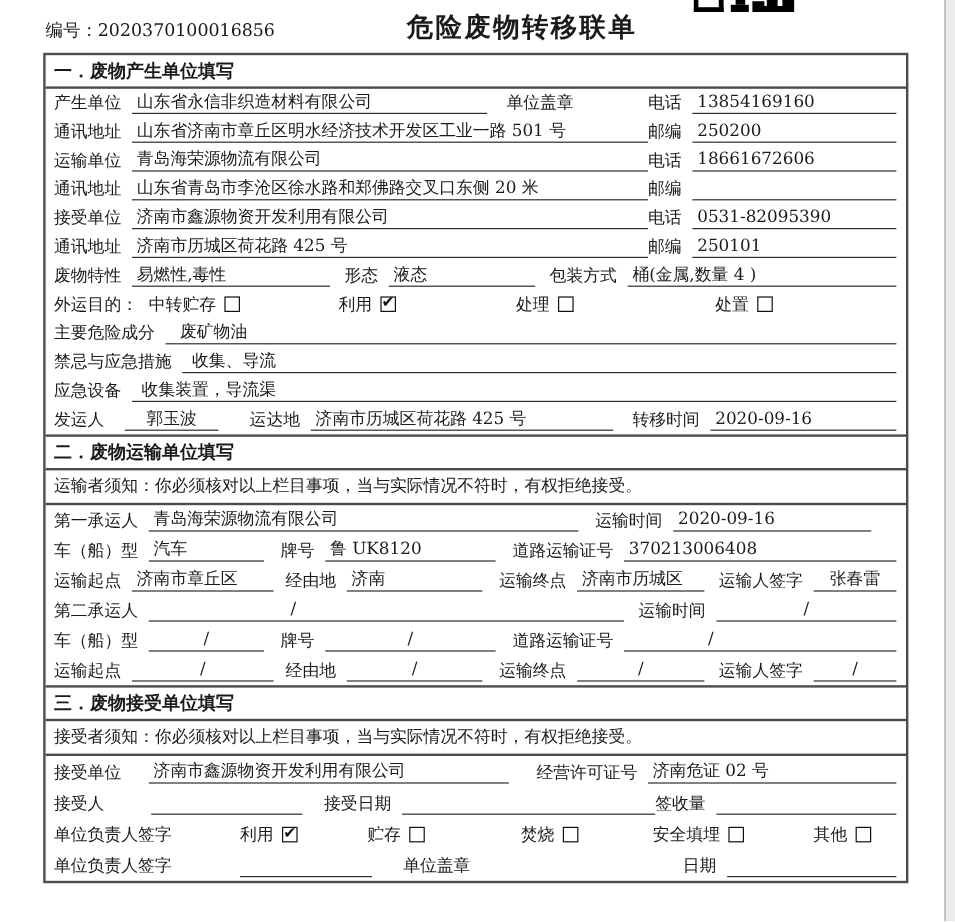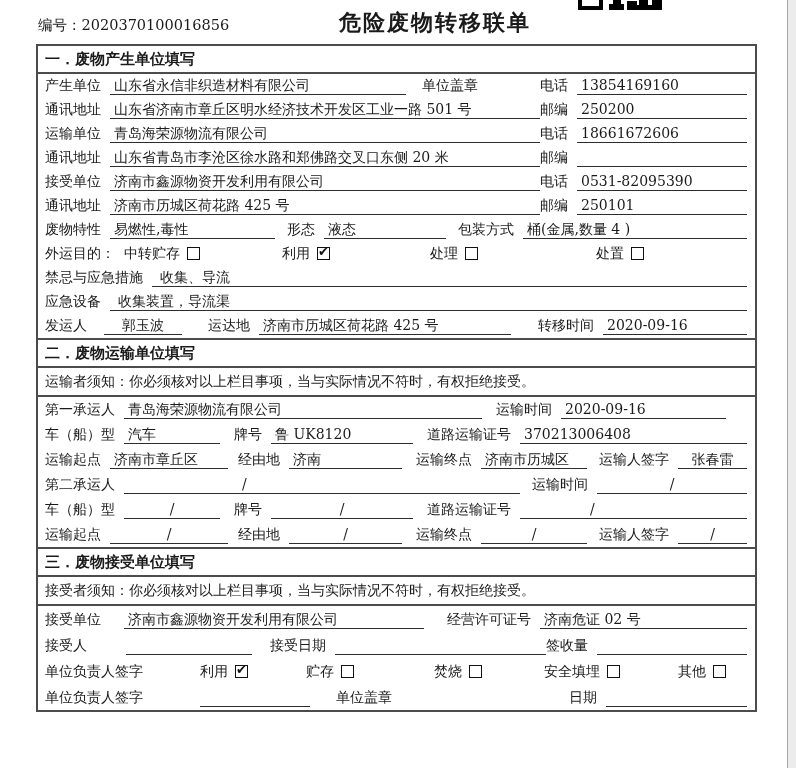--- a/index.html
+++ b/index.html
@@ -149,37 +149,41 @@
       <span class="opt" style="margin-left:100px">
         <span>处理</span>
         <span class="cb"></span>
       </span>
       <span class="opt" style="margin-left:118px">
         <span>处置</span>
         <span class="cb"></span>
       </span>
     </div>
 
+    <div class="row">
+      <span class="lbl">主要危险成分</span>
+      <span class="val grow" style="padding-left:12px">废矿物油</span>
+    </div>
 
     <div class="row">
       <span class="lbl">禁忌与应急措施</span>
       <span class="val grow" style="padding-left:8px">收集、导流</span>
     </div>
 
     <div class="row">
       <span class="lbl">应急设备</span>
       <span class="val grow" style="padding-left:8px">收集装置，导流渠</span>
     </div>
 
     <div class="row">
       <span class="lbl">发运人</span>
       <span class="val c" style="width:78px;margin-left:8px">郭玉波</span>
       <span class="lbl" style="margin-left:26px">运达地</span>
       <span class="val" style="width:252px">济南市历城区荷花路 425 号</span>
-      <span class="lbl" style="margin-left:27px">转移时间</span>
+      <span class="lbl" style="margin-left:16px">转移时间</span>
       <span class="val grow">2020-09-16</span>
     </div>
   </div>
 
   <div class="s2">
     <div class="sec-h bt">二．废物运输单位填写</div>
 
     <div class="notice">
       <span>运输者须知：</span><span>你必须核对以上栏目事项，当与实际情况不符时，有权拒绝接受。</span>
     </div>

